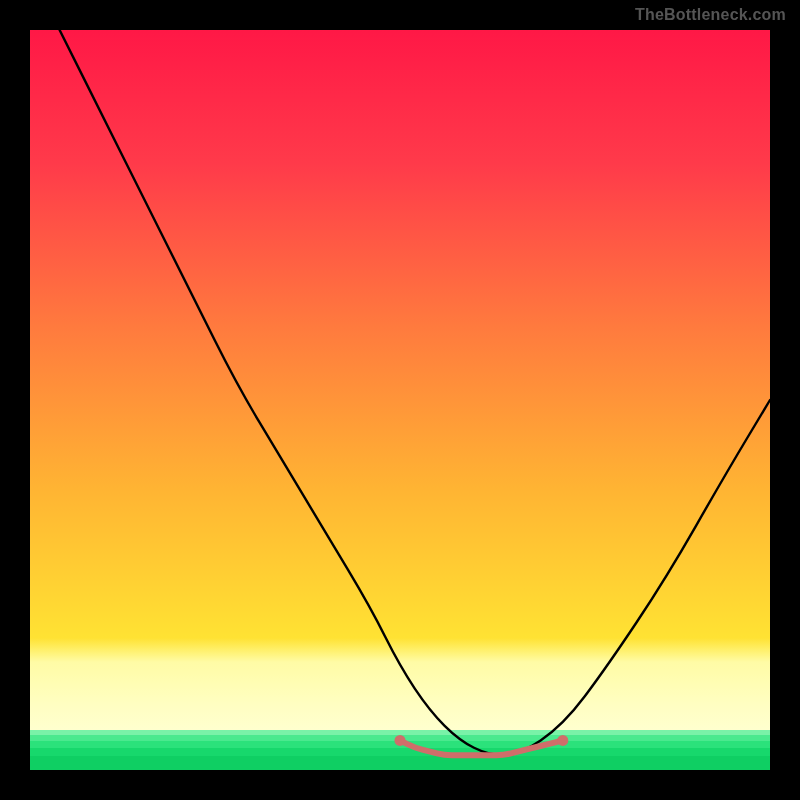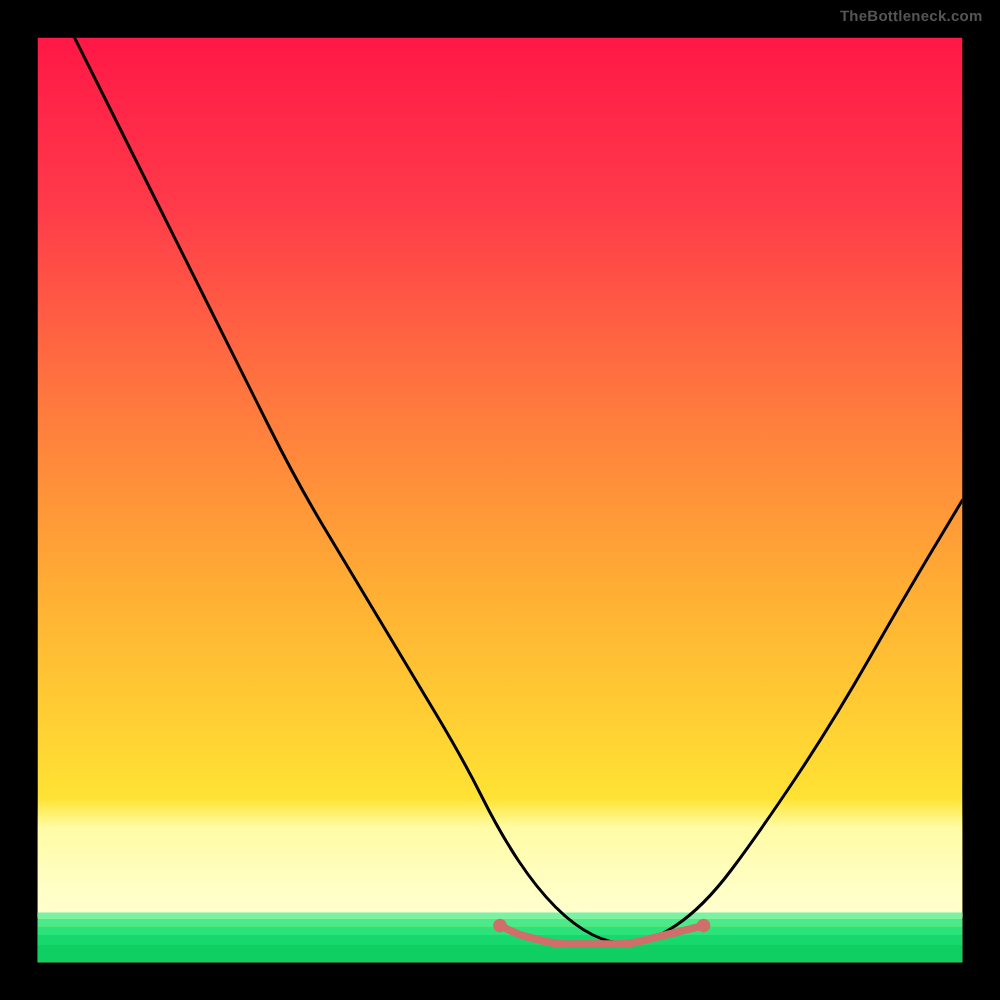--- a/index.html
+++ b/index.html
@@ -14,21 +14,21 @@
     position: relative;
     width: 800px;
     height: 800px;
     background: #000;
   }
   .watermark {
     position: absolute;
     top: 6px;
     right: 14px;
     color: #555;
-    font-size: 12px;
+    font-size: 16px;
     font-weight: 600;
     letter-spacing: 0.2px;
     text-align: center;
   }
   .plot-wrap {
     position: absolute;
     
     left: 30px;
     top: 30px;
     width: 740px;

